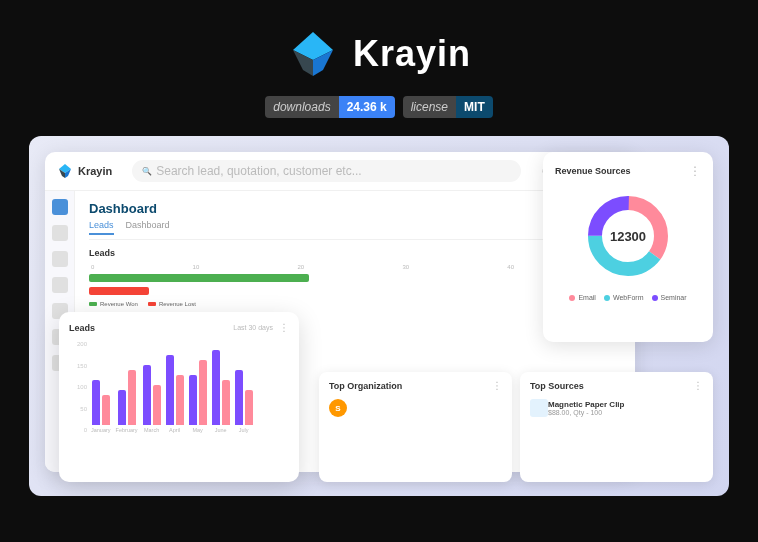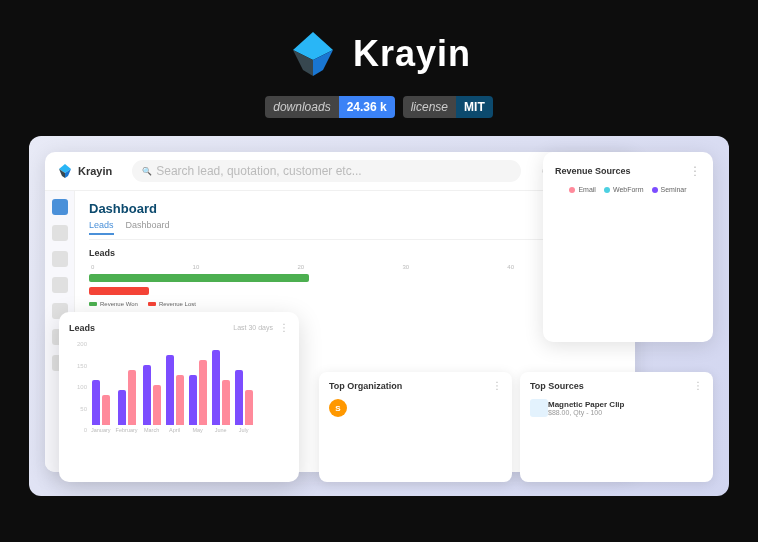--- a/index.html
+++ b/index.html
@@ -639,20 +639,34 @@
 
       </div>
     </div>
   </div>
 
   <div class="revenue-sources-card">
     <div class="card-header">
       <span class="card-title">Revenue Sources</span>
       <span class="card-menu">⋮</span>
     </div>
+    <div class="donut-wrapper">
+      <div class="donut-container">
+        <svg width="100" height="100" viewBox="0 0 100 100">
+
+          <circle cx="50" cy="50" r="33" fill="none" stroke="#ff8a9b" stroke-width="14" stroke-dasharray="72.5 134" stroke-dashoffset="0" transform="rotate(-90 50 50)"></circle>
+
+          <circle cx="50" cy="50" r="33" fill="none" stroke="#4dd0e1" stroke-width="14" stroke-dasharray="83.0 123.5" stroke-dashoffset="-72.5" transform="rotate(-90 50 50)"></circle>
+
+          <circle cx="50" cy="50" r="33" fill="none" stroke="#7c4dff" stroke-width="14" stroke-dasharray="51.8 154.7" stroke-dashoffset="-155.5" transform="rotate(-90 50 50)"></circle>
+          <circle cx="50" cy="50" r="20" fill="#fff"></circle>
+        </svg>
+        <div class="donut-center">12300</div>
+      </div>
+    </div>
     <div class="donut-legend">
       <div class="legend-item">
         <div class="legend-dot" style="background:#ff8a9b;"></div>
         <span>Email</span>
       </div>
       <div class="legend-item">
         <div class="legend-dot" style="background:#4dd0e1;"></div>
         <span>WebForm</span>
       </div>
       <div class="legend-item">

